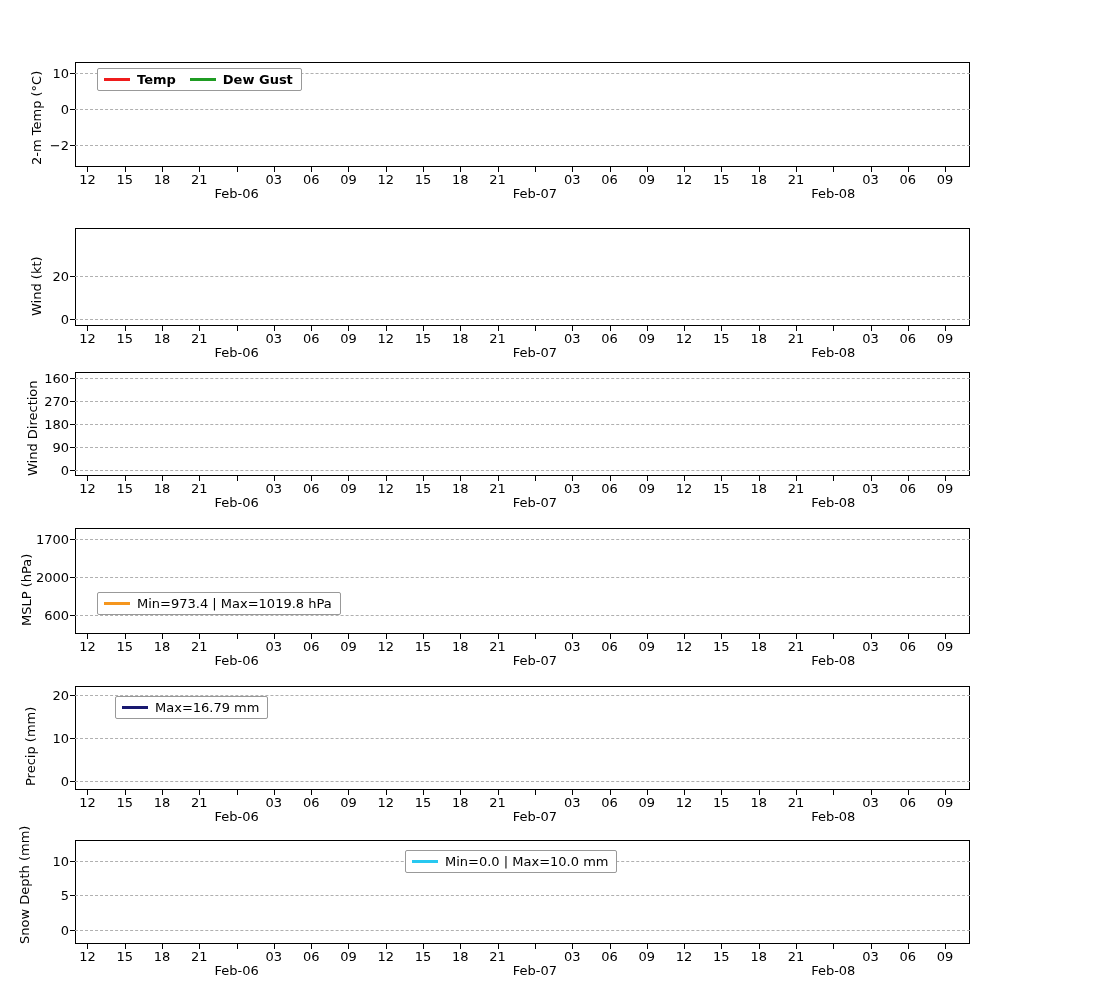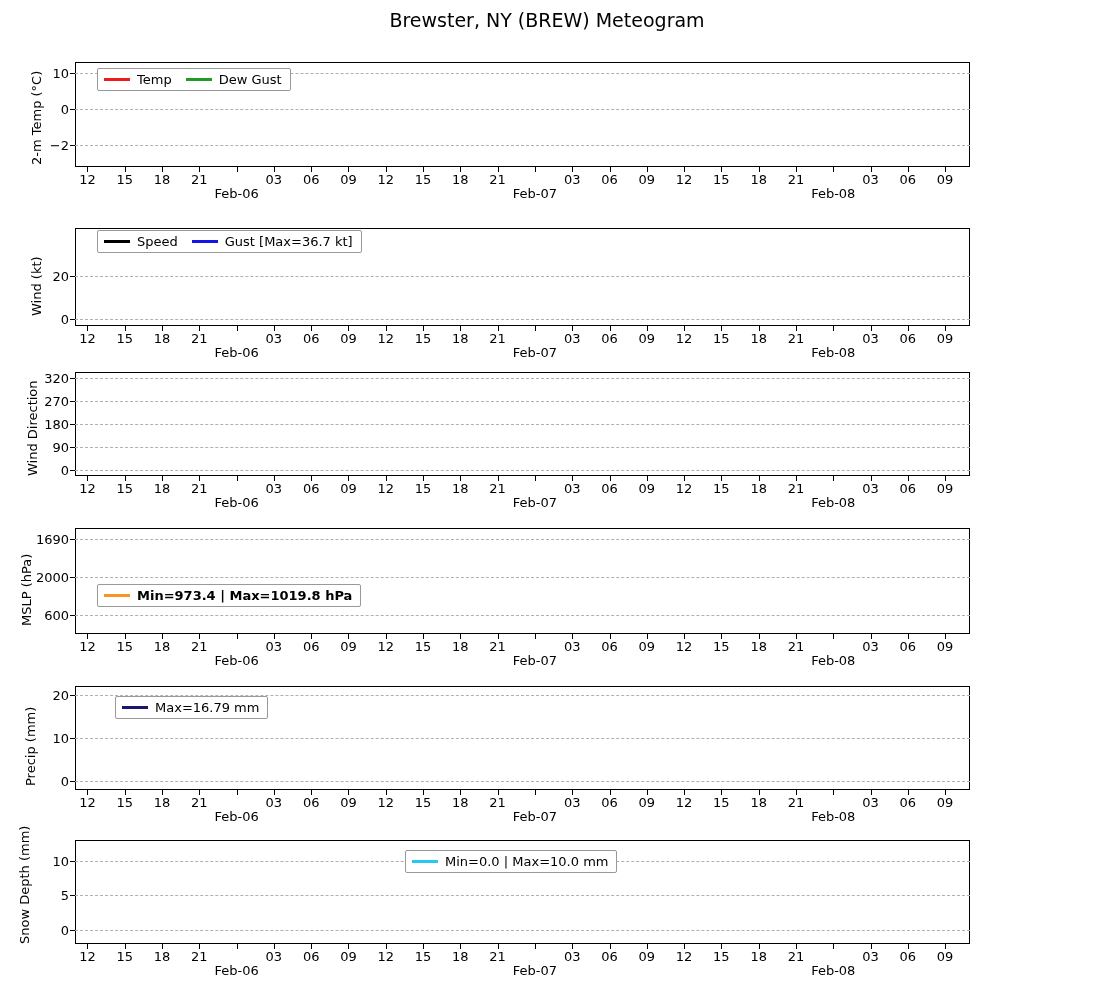--- a/index.html
+++ b/index.html
@@ -126,32 +126,31 @@
     width: 110px;
     height: 42px;
   }
 </style>
 </head>
 <body>
 
 <div id="page">
 
   <div class="title">
-    <div>Brewster, NY (BREW) Meteogram</div>
   </div>
 
   <div class="panel" id="panel-temp" style="top:62px; height:105px;">
     <svg class="series" width="895" height="105">
         <line x1="0" x2="895" y1="47.06896551724138" y2="47.06896551724138" stroke="#22bfe8" stroke-width="1.5"></line>
         <path d="M0.0,40.6L3.1,40.6L6.2,40.1L9.3,40.0L12.4,40.0L15.5,40.0L18.6,40.0L21.8,39.6L24.9,39.7L28.0,39.9L31.1,40.0L34.2,40.1L37.3,40.3L40.4,39.9L43.5,39.8L46.6,39.7L49.7,39.3L52.8,39.0L55.9,39.3L59.0,38.9L62.2,38.8L65.3,39.2L68.4,39.5L71.5,39.7L74.6,39.7L77.7,40.3L80.8,40.1L83.9,41.0L87.0,40.7L90.1,40.9L93.2,41.1L96.3,41.3L99.4,41.8L102.6,41.9L105.7,42.0L108.8,41.7L111.9,41.7L115.0,42.0L118.1,41.9L121.2,42.4L124.3,42.3L127.4,42.1L130.5,42.3L133.6,42.5L136.7,42.7L139.8,42.5L143.0,42.7L146.1,42.3L149.2,43.0L152.3,42.5L155.4,43.0L158.5,42.4L161.6,42.7L164.7,42.7L167.8,42.9L170.9,42.9L174.0,43.2L177.1,43.2L180.2,42.9L183.4,43.2L186.5,43.1L189.6,43.3L192.7,43.5L195.8,43.2L198.9,43.5L202.0,43.7L205.1,43.6L208.2,43.3L211.3,43.3L214.4,43.4L217.5,43.3L220.6,43.5L223.8,43.7L226.9,43.3L230.0,43.2L233.1,43.3L236.2,42.8L239.3,42.8L242.4,42.8L245.5,42.8L248.6,42.7L251.7,41.6L254.8,41.4L257.9,41.3L261.0,40.6L264.1,40.1L267.3,40.0L270.4,39.7L273.5,38.9L276.6,39.6L279.7,39.4L282.8,39.6L285.9,39.6L289.0,40.6L292.1,41.2L295.2,41.2L298.3,42.2L301.4,42.0L304.5,42.5L307.7,43.3L310.8,43.4L313.9,44.0L317.0,44.0L320.1,44.3L323.2,44.3L326.3,44.6L329.4,44.5L332.5,44.7L335.6,44.6L338.7,45.0L341.8,44.6L344.9,44.7L348.1,45.2L351.2,45.1L354.3,44.7L357.4,44.7L360.5,44.8L363.6,45.1L366.7,44.8L369.8,44.7L372.9,44.9L376.0,45.1L379.1,45.1L382.2,44.6L385.3,44.7L388.5,45.2L391.6,45.3L394.7,44.9L397.8,45.6L400.9,45.2L404.0,45.6L407.1,45.4L410.2,45.3L413.3,45.4L416.4,45.5L419.5,45.7L422.6,45.6L425.7,45.5L428.9,45.7L432.0,45.4L435.1,45.6L438.2,45.8L441.3,45.5L444.4,45.6L447.5,45.7L450.6,45.6L453.7,45.3L456.8,45.9L459.9,45.4L463.0,45.7L466.1,45.4L469.3,45.3L472.4,45.3L475.5,45.9L478.6,45.7L481.7,45.8L484.8,45.8L487.9,45.7L491.0,45.4L494.1,45.6L497.2,45.6L500.3,45.4L503.4,45.6L506.5,45.9L509.7,45.4L512.8,45.5L515.9,45.5L519.0,45.8L522.1,45.7L525.2,45.5L528.3,45.5L531.4,45.1L534.5,45.5L537.6,44.9L540.7,44.8L543.8,44.8L546.9,44.6L550.1,44.6L553.2,44.7L556.3,44.6L559.4,44.1L562.5,43.8L565.6,43.3L568.7,43.3L571.8,42.8L574.9,42.6L578.0,41.9L581.1,41.4L584.2,41.0L587.3,40.6L590.5,40.0L593.6,39.7L596.7,39.1L599.8,38.5L602.9,38.0L606.0,36.8L609.1,36.0L612.2,35.3L615.3,34.0L618.4,32.7L621.5,31.9L624.6,29.9L627.7,27.6L630.9,25.6L634.0,23.6L637.1,21.5L640.2,19.0L643.3,16.4L646.4,13.9L649.5,12.5L652.6,12.0L655.7,10.7L658.8,10.1L661.9,10.4L665.0,11.3L668.1,12.1L671.3,12.8L674.4,15.1L677.5,17.5L680.6,19.3L683.7,21.8L686.8,23.2L689.9,25.1L693.0,26.3L696.1,27.9L699.2,28.5L702.3,29.5L705.4,30.8L708.5,31.4L711.6,33.4L714.8,35.4L717.9,37.7L721.0,39.6L724.1,42.2L727.2,44.6L730.3,46.7L733.4,48.8L736.5,49.8L739.6,51.0L742.7,52.6L745.8,53.8L748.9,54.0L752.0,54.5L755.2,55.3L758.3,55.9L761.4,56.2L764.5,56.2L767.6,56.6L770.7,57.0L773.8,57.5L776.9,57.8L780.0,58.0L783.1,57.7L786.2,58.2L789.3,58.8L792.4,59.1L795.6,59.2L798.7,59.1L801.8,59.8L804.9,59.7L808.0,59.9L811.1,60.2L814.2,60.6L817.3,60.8L820.4,61.3L823.5,61.2L826.6,61.7L829.7,62.3L832.8,62.3L836.0,62.2L839.1,62.8L842.2,63.1L845.3,63.4L848.4,63.8L851.5,63.7L854.6,64.1L857.7,64.3L860.8,64.1L863.9,64.2L867.0,64.9L870.1,64.6L873.2,64.9L876.4,65.2L879.5,65.1L882.6,65.7L885.7,65.6L888.8,65.8L891.9,65.9L895.0,66.6" fill="none" stroke="#ef1c1c" stroke-width="2.2" stroke-linejoin="round"></path>
         <path d="M0.0,60.0L3.1,59.9L6.2,60.2L9.3,60.2L12.4,61.0L15.5,61.2L18.6,61.6L21.8,62.8L24.9,62.7L28.0,64.1L31.1,65.1L34.2,66.0L37.3,66.9L40.4,68.6L43.5,70.3L46.6,72.6L49.7,74.1L52.8,76.4L55.9,78.7L59.0,81.1L62.2,83.0L65.3,84.9L68.4,86.1L71.5,87.4L74.6,89.0L77.7,89.1L80.8,90.3L83.9,91.2L87.0,91.4L90.1,91.1L93.2,90.2L96.3,89.7L99.4,88.8L102.6,88.0L105.7,87.6L108.8,87.0L111.9,86.5L115.0,85.6L118.1,85.8L121.2,85.7L124.3,85.2L127.4,84.5L130.5,84.8L133.6,84.0L136.7,83.9L139.8,83.7L143.0,84.0L146.1,83.3L149.2,83.5L152.3,83.3L155.4,82.9L158.5,82.5L161.6,82.3L164.7,82.2L167.8,82.3L170.9,82.1L174.0,81.8L177.1,81.3L180.2,81.5L183.4,81.1L186.5,81.0L189.6,80.4L192.7,80.0L195.8,80.1L198.9,79.8L202.0,79.6L205.1,78.8L208.2,78.7L211.3,78.1L214.4,78.1L217.5,77.6L220.6,77.4L223.8,76.7L226.9,76.0L230.0,75.6L233.1,74.9L236.2,74.3L239.3,73.5L242.4,73.1L245.5,72.0L248.6,70.7L251.7,69.9L254.8,69.3L257.9,68.3L261.0,67.5L264.1,66.9L267.3,66.1L270.4,65.9L273.5,65.0L276.6,64.9L279.7,64.3L282.8,64.4L285.9,63.6L289.0,63.5L292.1,63.3L295.2,63.5L298.3,62.8L301.4,62.5L304.5,62.4L307.7,62.7L310.8,62.4L313.9,62.0L317.0,61.7L320.1,61.9L323.2,61.3L326.3,61.6L329.4,61.5L332.5,60.9L335.6,60.6L338.7,61.7L341.8,62.2L344.9,63.2L348.1,63.9L351.2,64.4L354.3,64.8L357.4,65.4L360.5,65.6L363.6,64.9L366.7,63.9L369.8,62.4L372.9,61.8L376.0,60.2L379.1,58.1L382.2,56.9L385.3,55.1L388.5,53.6L391.6,52.2L394.7,51.3L397.8,49.9L400.9,49.2L404.0,48.7L407.1,48.4L410.2,48.0L413.3,47.3L416.4,47.3L419.5,47.2L422.6,47.3L425.7,46.7L428.9,46.9L432.0,46.6L435.1,46.7L438.2,47.0L441.3,46.7L444.4,46.5L447.5,46.5L450.6,46.7L453.7,46.8L456.8,46.9L459.9,46.8L463.0,46.7L466.1,46.5L469.3,46.8L472.4,46.7L475.5,46.5L478.6,46.5L481.7,47.0L484.8,46.6L487.9,46.8L491.0,47.0L494.1,46.8L497.2,47.0L500.3,46.8L503.4,47.0L506.5,47.1L509.7,47.3L512.8,46.9L515.9,46.9L519.0,47.1L522.1,47.2L525.2,47.0L528.3,47.3L531.4,46.9L534.5,47.0L537.6,46.7L540.7,46.7L543.8,47.1L546.9,46.4L550.1,46.6L553.2,46.5L556.3,46.3L559.4,46.4L562.5,46.2L565.6,45.8L568.7,46.1L571.8,45.3L574.9,45.4L578.0,44.8L581.1,44.4L584.2,44.0L587.3,43.5L590.5,43.3L593.6,42.4L596.7,41.8L599.8,41.0L602.9,40.1L606.0,39.6L609.1,38.4L612.2,37.0L615.3,36.1L618.4,34.8L621.5,33.4L624.6,31.3L627.7,29.2L630.9,27.1L634.0,24.3L637.1,21.7L640.2,19.5L643.3,16.6L646.4,14.0L649.5,13.1L652.6,12.0L655.7,11.4L658.8,10.4L661.9,11.7L665.0,13.5L668.1,15.1L671.3,16.5L674.4,18.4L677.5,20.5L680.6,22.7L683.7,24.7L686.8,27.3L689.9,30.6L693.0,33.0L696.1,36.0L699.2,38.5L702.3,41.0L705.4,43.2L708.5,45.2L711.6,48.5L714.8,51.6L717.9,55.1L721.0,58.2L724.1,60.0L727.2,62.8L730.3,65.0L733.4,67.6L736.5,68.2L739.6,69.1L742.7,69.8L745.8,70.7L748.9,70.8L752.0,71.7L755.2,72.2L758.3,72.4L761.4,72.5L764.5,73.0L767.6,73.2L770.7,73.3L773.8,73.8L776.9,73.9L780.0,74.3L783.1,74.5L786.2,75.1L789.3,75.1L792.4,75.4L795.6,75.8L798.7,75.7L801.8,76.4L804.9,76.6L808.0,77.2L811.1,77.2L814.2,77.5L817.3,78.0L820.4,78.5L823.5,78.4L826.6,79.2L829.7,79.2L832.8,79.8L836.0,80.3L839.1,80.1L842.2,80.7L845.3,81.0L848.4,81.5L851.5,82.0L854.6,82.2L857.7,82.6L860.8,83.0L863.9,83.4L867.0,84.0L870.1,84.1L873.2,84.6L876.4,85.1L879.5,85.5L882.6,86.3L885.7,85.8L888.8,85.6L891.9,85.7L895.0,85.6" fill="none" stroke="#1f9c23" stroke-width="2.2" stroke-linejoin="round"></path>
       </svg>
       <div class="plotbox"></div>
     <div class="ylabel" style="left:-46px; top:103px; transform: rotate(-90deg);">2-m Temp (°C)</div>
-    <div class="legend" style="left:22px; top:6px;">
+    <div class="legend" style="left:22px; top:6px;font-weight:bold;">
       <span class="legitem">
         <span class="swatch" style="background:#ef1c1c"></span>
         <span>Temp</span>
       </span>
       <span class="legitem">
         <span class="swatch" style="background:#1f9c23"></span>
         <span>Dew Gust</span>
       </span>
     </div>
   <div class="gridline" style="top: 83.2759px;"></div>
@@ -213,30 +212,20 @@
       <div class="xtick" style="left: 870.139px;">09</div>
     </div>
 
   <div class="panel" id="panel-wind" style="top:228px; height:98px;">
     <svg class="series" width="895" height="98">
         <path d="M0.0,81.7L3.1,79.7L6.2,79.1L9.3,74.9L12.4,79.1L15.5,75.7L18.6,75.7L21.8,76.6L24.9,76.0L28.0,76.0L31.1,78.1L34.2,74.0L37.3,74.2L40.4,78.1L43.5,73.5L46.6,73.5L49.7,71.3L52.8,74.9L55.9,72.8L59.0,76.1L62.2,72.4L65.3,74.2L68.4,78.3L71.5,73.0L74.6,73.5L77.7,74.3L80.8,78.3L83.9,77.8L87.0,73.1L90.1,73.6L93.2,74.4L96.3,74.3L99.4,70.4L102.6,74.8L105.7,70.8L108.8,75.8L111.9,70.9L115.0,71.9L118.1,77.2L121.2,77.4L124.3,73.7L127.4,77.3L130.5,76.3L133.6,76.8L136.7,72.3L139.8,73.5L143.0,77.4L146.1,78.1L149.2,75.1L152.3,78.2L155.4,75.6L158.5,76.2L161.6,75.3L164.7,81.6L167.8,80.6L170.9,79.2L174.0,80.3L177.1,78.9L180.2,80.6L183.4,82.2L186.5,81.7L189.6,83.7L192.7,85.5L195.8,87.7L198.9,86.6L202.0,85.9L205.1,84.0L208.2,88.5L211.3,85.6L214.4,88.4L217.5,90.1L220.6,84.1L223.8,86.4L226.9,88.1L230.0,84.0L233.1,86.5L236.2,85.8L239.3,83.8L242.4,82.2L245.5,83.0L248.6,81.7L251.7,83.5L254.8,82.2L257.9,87.1L261.0,86.9L264.1,86.4L267.3,83.1L270.4,81.6L273.5,85.9L276.6,80.6L279.7,79.6L282.8,79.1L285.9,77.3L289.0,78.2L292.1,76.3L295.2,77.2L298.3,81.1L301.4,75.8L304.5,79.6L307.7,82.5L310.8,82.6L313.9,80.7L317.0,82.7L320.1,85.3L323.2,83.4L326.3,84.6L329.4,78.9L332.5,81.5L335.6,77.8L338.7,82.5L341.8,84.3L344.9,84.6L348.1,82.5L351.2,81.0L354.3,85.0L357.4,85.5L360.5,80.2L363.6,82.6L366.7,82.6L369.8,78.7L372.9,81.3L376.0,79.4L379.1,84.1L382.2,82.7L385.3,81.2L388.5,85.1L391.6,78.7L394.7,80.0L397.8,83.1L400.9,81.8L404.0,78.5L407.1,80.9L410.2,85.0L413.3,84.8L416.4,83.5L419.5,79.9L422.6,80.9L425.7,83.2L428.9,81.4L432.0,81.0L435.1,78.9L438.2,80.3L441.3,81.9L444.4,81.6L447.5,80.2L450.6,79.2L453.7,84.6L456.8,80.6L459.9,81.5L463.0,80.9L466.1,84.4L469.3,85.2L472.4,83.0L475.5,80.0L478.6,81.9L481.7,82.8L484.8,82.2L487.9,84.3L491.0,83.0L494.1,80.5L497.2,85.3L500.3,85.7L503.4,81.1L506.5,84.8L509.7,80.1L512.8,81.6L515.9,81.8L519.0,84.1L522.1,80.0L525.2,79.6L528.3,80.9L531.4,78.5L534.5,81.3L537.6,82.4L540.7,84.5L543.8,82.2L546.9,81.1L550.1,80.8L553.2,81.6L556.3,83.3L559.4,82.5L562.5,83.4L565.6,80.5L568.7,79.9L571.8,78.3L574.9,78.1L578.0,80.6L581.1,81.0L584.2,81.5L587.3,79.6L590.5,83.4L593.6,82.6L596.7,78.7L599.8,77.3L602.9,81.8L606.0,77.3L609.1,80.6L612.2,73.9L615.3,73.6L618.4,69.4L621.5,66.2L624.6,64.6L627.7,62.3L630.9,65.0L634.0,66.4L637.1,65.6L640.2,63.1L643.3,61.8L646.4,59.9L649.5,65.8L652.6,64.7L655.7,66.4L658.8,65.7L661.9,63.9L665.0,63.9L668.1,61.1L671.3,60.9L674.4,64.7L677.5,61.2L680.6,65.0L683.7,68.5L686.8,68.2L689.9,62.6L693.0,62.2L696.1,64.8L699.2,65.1L702.3,65.3L705.4,63.8L708.5,64.4L711.6,67.0L714.8,65.4L717.9,66.4L721.0,62.9L724.1,69.1L727.2,67.3L730.3,68.8L733.4,67.6L736.5,68.7L739.6,63.4L742.7,66.0L745.8,65.9L748.9,65.9L752.0,67.0L755.2,67.9L758.3,69.1L761.4,66.7L764.5,68.9L767.6,68.1L770.7,67.9L773.8,72.6L776.9,73.3L780.0,74.3L783.1,69.8L786.2,74.4L789.3,68.1L792.4,67.6L795.6,67.5L798.7,68.2L801.8,68.6L804.9,68.4L808.0,74.1L811.1,75.6L814.2,71.2L817.3,74.5L820.4,71.8L823.5,72.0L826.6,70.8L829.7,70.7L832.8,73.5L836.0,69.2L839.1,75.1L842.2,71.9L845.3,75.5L848.4,74.5L851.5,74.3L854.6,78.5L857.7,78.4L860.8,77.0L863.9,73.1L867.0,74.1L870.1,76.0L873.2,71.9L876.4,77.4L879.5,74.2L882.6,74.3L885.7,77.0L888.8,76.3L891.9,72.2L895.0,74.3" fill="none" stroke="#000000" stroke-width="1.3" stroke-linejoin="round"></path>
         <path d="M0.0,65.9L3.1,66.5L6.2,64.2L9.3,66.7L12.4,60.1L15.5,64.1L18.6,58.9L21.8,57.3L24.9,55.9L28.0,61.6L31.1,59.8L34.2,63.0L37.3,61.3L40.4,60.0L43.5,57.5L46.6,55.7L49.7,56.7L52.8,55.3L55.9,55.8L59.0,60.9L62.2,59.2L65.3,62.1L68.4,60.6L71.5,65.7L74.6,62.0L77.7,65.5L80.8,65.3L83.9,63.7L87.0,59.4L90.1,62.1L93.2,60.2L96.3,59.7L99.4,54.0L102.6,58.0L105.7,56.5L108.8,59.0L111.9,63.6L115.0,64.0L118.1,60.2L121.2,61.8L124.3,63.8L127.4,60.8L130.5,62.4L133.6,63.9L136.7,57.7L139.8,65.3L143.0,61.7L146.1,61.7L149.2,64.1L152.3,65.9L155.4,65.1L158.5,65.8L161.6,72.1L164.7,71.8L167.8,74.2L170.9,71.0L174.0,72.6L177.1,73.5L180.2,73.0L183.4,77.7L186.5,80.7L189.6,82.0L192.7,77.9L195.8,79.9L198.9,82.0L202.0,82.6L205.1,85.9L208.2,80.3L211.3,81.2L214.4,83.9L217.5,83.8L220.6,79.8L223.8,85.3L226.9,82.9L230.0,81.2L233.1,79.3L236.2,80.6L239.3,83.2L242.4,77.9L245.5,82.0L248.6,76.9L251.7,75.5L254.8,72.4L257.9,71.3L261.0,66.9L264.1,69.1L267.3,67.3L270.4,67.6L273.5,70.0L276.6,68.8L279.7,64.3L282.8,63.7L285.9,66.4L289.0,62.7L292.1,60.4L295.2,61.9L298.3,62.5L301.4,59.8L304.5,63.4L307.7,67.3L310.8,67.6L313.9,65.5L317.0,66.9L320.1,68.8L323.2,69.2L326.3,63.9L329.4,65.4L332.5,61.5L335.6,61.2L338.7,65.2L341.8,68.5L344.9,65.7L348.1,69.1L351.2,64.1L354.3,65.0L357.4,65.3L360.5,67.9L363.6,64.0L366.7,61.2L369.8,59.1L372.9,60.9L376.0,63.6L379.1,60.8L382.2,67.3L385.3,65.8L388.5,65.7L391.6,63.0L394.7,60.7L397.8,60.2L400.9,62.8L404.0,63.1L407.1,65.7L410.2,68.1L413.3,65.9L416.4,62.0L419.5,59.0L422.6,61.9L425.7,62.0L428.9,59.9L432.0,61.1L435.1,59.4L438.2,63.1L441.3,63.4L444.4,63.3L447.5,67.6L450.6,61.1L453.7,65.6L456.8,64.7L459.9,59.8L463.0,61.9L466.1,64.2L469.3,62.1L472.4,67.5L475.5,65.5L478.6,61.0L481.7,62.2L484.8,61.5L487.9,64.1L491.0,59.7L494.1,65.4L497.2,65.9L500.3,62.0L503.4,62.9L506.5,67.0L509.7,65.0L512.8,63.9L515.9,63.6L519.0,64.1L522.1,65.1L525.2,65.4L528.3,62.7L531.4,61.6L534.5,62.8L537.6,61.3L540.7,64.8L543.8,61.6L546.9,67.0L550.1,62.8L553.2,64.6L556.3,64.6L559.4,69.7L562.5,68.0L565.6,62.7L568.7,65.8L571.8,61.4L574.9,61.9L578.0,63.3L581.1,63.3L584.2,62.8L587.3,62.6L590.5,62.9L593.6,60.9L596.7,57.8L599.8,59.1L602.9,58.6L606.0,55.8L609.1,57.3L612.2,47.5L615.3,43.2L618.4,38.4L621.5,32.6L624.6,27.5L627.7,25.9L630.9,23.8L634.0,22.9L637.1,24.7L640.2,22.0L643.3,15.2L646.4,13.5L649.5,17.0L652.6,19.7L655.7,25.0L658.8,24.5L661.9,24.4L665.0,20.0L668.1,19.0L671.3,17.3L674.4,22.5L677.5,22.7L680.6,25.6L683.7,23.7L686.8,20.0L689.9,17.8L693.0,17.1L696.1,14.5L699.2,14.6L702.3,18.0L705.4,24.3L708.5,30.0L711.6,24.2L714.8,21.5L717.9,23.9L721.0,20.4L724.1,21.0L727.2,27.8L730.3,30.6L733.4,30.8L736.5,29.7L739.6,28.6L742.7,25.4L745.8,24.2L748.9,25.9L752.0,28.2L755.2,27.0L758.3,27.4L761.4,32.6L764.5,31.2L767.6,35.3L770.7,32.1L773.8,34.4L776.9,35.4L780.0,38.2L783.1,41.1L786.2,35.9L789.3,37.3L792.4,35.5L795.6,31.8L798.7,37.4L801.8,38.7L804.9,38.0L808.0,40.3L811.1,40.6L814.2,40.6L817.3,48.6L820.4,50.2L823.5,45.9L826.6,43.3L829.7,46.5L832.8,46.6L836.0,47.3L839.1,48.4L842.2,48.3L845.3,50.8L848.4,52.1L851.5,56.3L854.6,57.0L857.7,60.4L860.8,60.3L863.9,59.4L867.0,55.8L870.1,50.0L873.2,52.0L876.4,54.6L879.5,52.7L882.6,55.0L885.7,54.8L888.8,56.2L891.9,51.5L895.0,54.0" fill="none" stroke="#1414e8" stroke-width="1.3" stroke-linejoin="round"></path>
       </svg>
       <div class="plotbox"></div>
     <div class="ylabel" style="left:-46px; top:88px; transform: rotate(-90deg);">Wind (kt)</div>
-    <div class="legend" style="left:22px; top:2px;">
-      <span class="legitem">
-        <span class="swatch" style="background:#000000"></span>
-        <span>Speed</span>
-      </span>
-      <span class="legitem">
-        <span class="swatch" style="background:#1414e8"></span>
-        <span>Gust [Max=36.7 kt]</span>
-      </span>
-    </div>
   <div class="gridline" style="top: 91.4667px;"></div>
       <div class="ytick" style="top: 91.4667px;">0</div>
       <div class="ytickmark" style="top: 91.4667px;"></div>
       <div class="gridline" style="top: 47.9111px;"></div>
       <div class="ytick" style="top: 47.9111px;">20</div>
       <div class="ytickmark" style="top: 47.9111px;"></div>
       <div class="xtickmark" style="left: 12.4306px;"></div>
       <div class="xtick" style="left: 12.4306px;">12</div>
       <div class="xtickmark" style="left: 49.7222px;"></div>
       <div class="xtick" style="left: 49.7222px;">15</div>
@@ -596,21 +585,21 @@
       <div class="gridline" style="top: 74.8293px;"></div>
       <div class="ytick" style="top: 74.8293px;">90</div>
       <div class="ytickmark" style="top: 74.8293px;"></div>
       <div class="gridline" style="top: 52px;"></div>
       <div class="ytick" style="top: 52px;">180</div>
       <div class="ytickmark" style="top: 52px;"></div>
       <div class="gridline" style="top: 29.1707px;"></div>
       <div class="ytick" style="top: 29.1707px;">270</div>
       <div class="ytickmark" style="top: 29.1707px;"></div>
       <div class="gridline" style="top: 6.34146px;"></div>
-      <div class="ytick" style="top: 6.34146px;">320</div>
+      <div class="ytick" style="top: 6.34146px;">160</div>
       <div class="ytickmark" style="top: 6.34146px;"></div>
       <div class="xtickmark" style="left: 12.4306px;"></div>
       <div class="xtick" style="left: 12.4306px;">12</div>
       <div class="xtickmark" style="left: 49.7222px;"></div>
       <div class="xtick" style="left: 49.7222px;">15</div>
       <div class="xtickmark" style="left: 87.0139px;"></div>
       <div class="xtick" style="left: 87.0139px;">18</div>
       <div class="xtickmark" style="left: 124.306px;"></div>
       <div class="xtick" style="left: 124.306px;">21</div>
       <div class="xtickmark" style="left: 161.597px;"></div>
@@ -654,34 +643,34 @@
       <div class="xtickmark" style="left: 870.139px;"></div>
       <div class="xtick" style="left: 870.139px;">09</div>
     </div>
 
   <div class="panel" id="panel-mslp" style="top:528px; height:106px;">
     <svg class="series" width="895" height="106">
         <path d="M0.0,21.6L3.1,21.1L6.2,20.4L9.3,19.6L12.4,19.0L15.5,18.0L18.6,17.3L21.8,16.6L24.9,15.9L28.0,15.5L31.1,15.0L34.2,14.3L37.3,14.0L40.4,13.9L43.5,13.6L46.6,13.4L49.7,13.2L52.8,12.9L55.9,13.3L59.0,12.8L62.2,13.0L65.3,12.9L68.4,13.0L71.5,13.1L74.6,12.6L77.7,12.9L80.8,12.9L83.9,13.1L87.0,12.8L90.1,13.1L93.2,13.0L96.3,12.9L99.4,13.3L102.6,13.1L105.7,12.8L108.8,12.8L111.9,13.0L115.0,13.0L118.1,13.0L121.2,12.9L124.3,12.8L127.4,12.8L130.5,12.8L133.6,12.5L136.7,12.4L139.8,12.7L143.0,12.4L146.1,12.1L149.2,12.2L152.3,12.3L155.4,12.2L158.5,12.3L161.6,11.9L164.7,12.0L167.8,12.2L170.9,12.1L174.0,11.8L177.1,11.6L180.2,11.6L183.4,11.9L186.5,11.9L189.6,11.9L192.7,11.8L195.8,11.7L198.9,11.8L202.0,12.1L205.1,12.1L208.2,12.0L211.3,12.2L214.4,12.4L217.5,12.6L220.6,13.1L223.8,13.4L226.9,13.7L230.0,14.1L233.1,14.3L236.2,14.7L239.3,15.3L242.4,15.4L245.5,16.2L248.6,16.4L251.7,16.9L254.8,17.5L257.9,17.7L261.0,18.2L264.1,18.6L267.3,18.7L270.4,19.3L273.5,19.5L276.6,19.9L279.7,20.2L282.8,20.8L285.9,21.1L289.0,21.7L292.1,22.1L295.2,22.5L298.3,22.6L301.4,23.0L304.5,23.5L307.7,23.6L310.8,24.3L313.9,24.4L317.0,25.1L320.1,25.3L323.2,25.9L326.3,26.4L329.4,26.4L332.5,27.1L335.6,27.3L338.7,27.9L341.8,28.4L344.9,28.6L348.1,29.0L351.2,29.3L354.3,29.9L357.4,30.3L360.5,30.9L363.6,31.1L366.7,31.4L369.8,31.6L372.9,32.0L376.0,32.3L379.1,33.0L382.2,33.2L385.3,33.4L388.5,33.7L391.6,34.2L394.7,34.6L397.8,34.8L400.9,35.3L404.0,35.6L407.1,35.7L410.2,36.3L413.3,36.3L416.4,36.7L419.5,37.0L422.6,37.4L425.7,38.0L428.9,38.0L432.0,38.6L435.1,38.8L438.2,38.7L441.3,39.3L444.4,39.6L447.5,40.0L450.6,40.3L453.7,40.3L456.8,40.7L459.9,41.0L463.0,41.5L466.1,41.6L469.3,42.2L472.4,42.5L475.5,42.9L478.6,43.0L481.7,43.6L484.8,43.9L487.9,44.2L491.0,44.2L494.1,44.9L497.2,44.8L500.3,45.4L503.4,45.7L506.5,45.9L509.7,46.2L512.8,46.6L515.9,46.9L519.0,47.2L522.1,47.8L525.2,48.0L528.3,48.2L531.4,48.8L534.5,49.0L537.6,49.2L540.7,49.6L543.8,50.2L546.9,50.3L550.1,50.7L553.2,50.9L556.3,51.2L559.4,51.3L562.5,52.6L565.6,53.8L568.7,54.4L571.8,55.9L574.9,55.4L578.0,54.9L581.1,54.5L584.2,54.5L587.3,54.5L590.5,54.7L593.6,54.8L596.7,54.9L599.8,55.3L602.9,56.0L606.0,56.4L609.1,57.0L612.2,57.2L615.3,57.9L618.4,58.1L621.5,59.1L624.6,59.2L627.7,60.3L630.9,60.6L634.0,61.1L637.1,62.2L640.2,62.8L643.3,63.4L646.4,64.3L649.5,65.0L652.6,65.9L655.7,66.4L658.8,67.6L661.9,68.3L665.0,69.2L668.1,70.0L671.3,71.0L674.4,72.0L677.5,72.7L680.6,73.7L683.7,75.1L686.8,76.2L689.9,77.2L693.0,78.2L696.1,79.0L699.2,80.2L702.3,81.2L705.4,82.8L708.5,83.7L711.6,84.9L714.8,86.1L717.9,87.4L721.0,88.5L724.1,89.7L727.2,90.9L730.3,92.2L733.4,93.4L736.5,94.4L739.6,95.8L742.7,96.7L745.8,97.7L748.9,98.3L752.0,98.5L755.2,99.1L758.3,99.6L761.4,99.0L764.5,98.4L767.6,98.0L770.7,97.1L773.8,96.0L776.9,94.4L780.0,93.2L783.1,91.6L786.2,90.4L789.3,88.5L792.4,86.7L795.6,85.0L798.7,83.5L801.8,81.9L804.9,80.4L808.0,78.4L811.1,77.0L814.2,75.1L817.3,73.8L820.4,71.9L823.5,70.2L826.6,68.7L829.7,67.2L832.8,65.5L836.0,61.4L839.1,57.1L842.2,53.4L845.3,49.3L848.4,46.8L851.5,44.4L854.6,42.1L857.7,39.8L860.8,37.4L863.9,35.3L867.0,33.1L870.1,31.3L873.2,29.6L876.4,27.9L879.5,26.4L882.6,24.5L885.7,22.6L888.8,21.0L891.9,18.7L895.0,16.9" fill="none" stroke="#f5961e" stroke-width="2.2" stroke-linejoin="round"></path>
       </svg>
       <div class="plotbox"></div>
     <div class="ylabel" style="left:-56px; top:98px; transform: rotate(-90deg);">MSLP (hPa)</div>
-    <div class="legend" style="left:22px; top:56px;font-weight:bold;">
+    <div class="legend" style="left:22px; top:64px;">
       <span class="legitem">
         <span class="swatch" style="background:#f5961e"></span>
         <span>Min=973.4 | Max=1019.8 hPa</span>
       </span>
     </div>
   <div class="gridline" style="top: 87.0714px;"></div>
       <div class="ytick" style="top: 87.0714px;">600</div>
       <div class="ytickmark" style="top: 87.0714px;"></div>
       <div class="gridline" style="top: 49.2143px;"></div>
       <div class="ytick" style="top: 49.2143px;">2000</div>
       <div class="ytickmark" style="top: 49.2143px;"></div>
       <div class="gridline" style="top: 11.3571px;"></div>
-      <div class="ytick" style="top: 11.3571px;">1690</div>
+      <div class="ytick" style="top: 11.3571px;">1700</div>
       <div class="ytickmark" style="top: 11.3571px;"></div>
       <div class="xtickmark" style="left: 12.4306px;"></div>
       <div class="xtick" style="left: 12.4306px;">12</div>
       <div class="xtickmark" style="left: 49.7222px;"></div>
       <div class="xtick" style="left: 49.7222px;">15</div>
       <div class="xtickmark" style="left: 87.0139px;"></div>
       <div class="xtick" style="left: 87.0139px;">18</div>
       <div class="xtickmark" style="left: 124.306px;"></div>
       <div class="xtick" style="left: 124.306px;">21</div>
       <div class="xtickmark" style="left: 161.597px;"></div>

